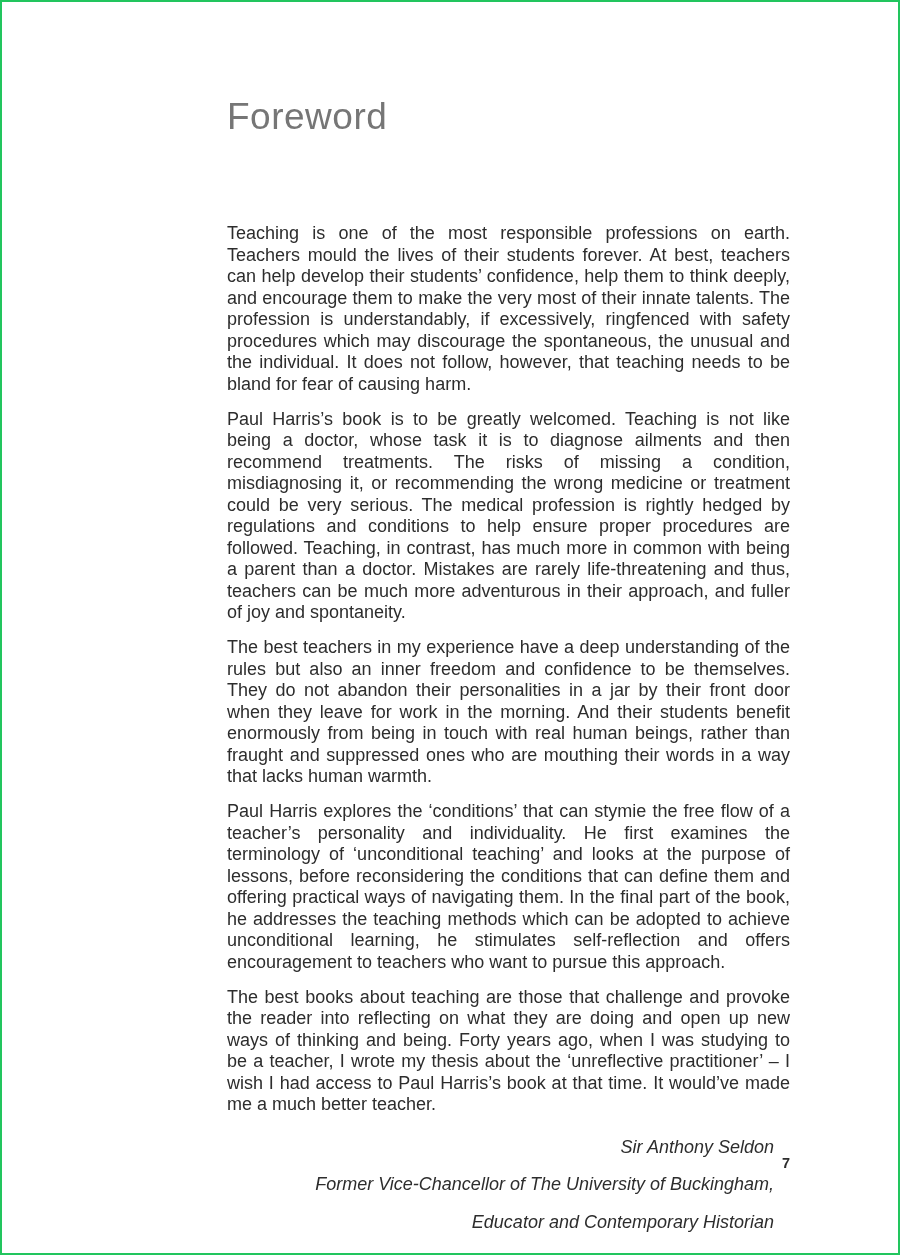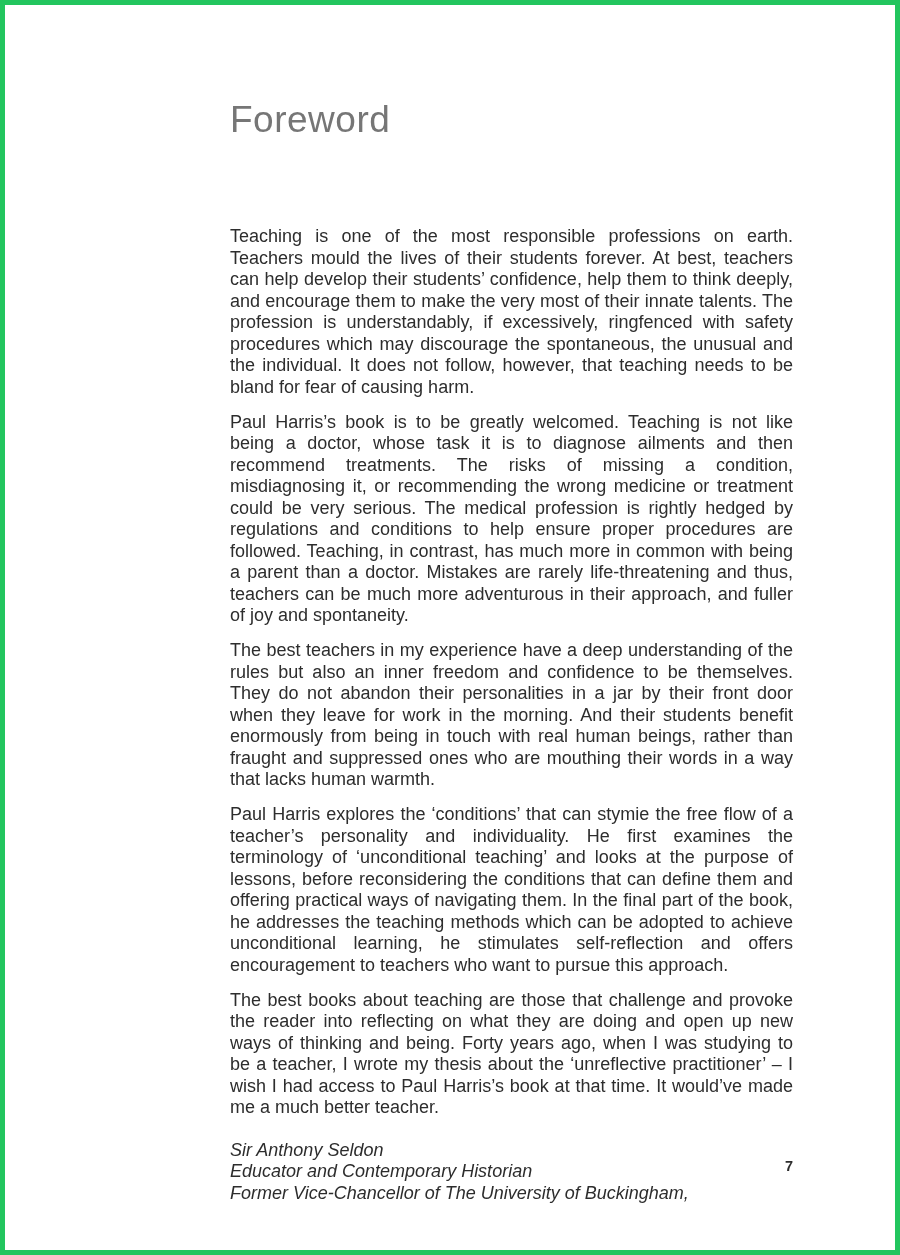--- a/index.html
+++ b/index.html
@@ -6,21 +6,21 @@
     margin: 0;
     padding: 0;
     background: #f4f4f4;
   }
   .page {
     position: relative;
     width: 900px;
     height: 1255px;
     margin: 0 auto;
     background: #ffffff;
-    border: 5px solid #22c55e;
+    border: 2px solid #22c55e;
     box-sizing: border-box;
     font-family: "Liberation Sans", sans-serif;
     overflow: hidden;
   }
   .title {
     position: absolute;
     left: 225px;
     top: 94px;
     margin: 0;
     font-size: 37px;
@@ -39,22 +39,22 @@
   }
   .body-text p {
     margin: 0 0 13.5px 0;
     text-align: justify;
   }
   .signature {
     margin-top: 21px;
     font-style: italic;
   }
   .signature p {
-    margin: 0;
-    text-align: left;
+    margin: 16px;
+    text-align: right;
   }
   .page-number {
     position: absolute;
     left: 225px;
     top: 1153px;
     width: 563px;
     text-align: right;
     font-size: 14.5px;
     font-weight: 700;
     color: #2d2d2d;
@@ -69,20 +69,20 @@
 
   <div class="body-text">
     <p>Teaching is one of the most responsible professions on earth. Teachers mould the lives of their students forever. At best, teachers can help develop their students’ confidence, help them to think deeply, and encourage them to make the very most of their innate talents. The profession is understandably, if excessively, ringfenced with safety procedures which may discourage the spontaneous, the unusual and the individual. It does not follow, however, that teaching needs to be bland for fear of causing harm.</p>
     <p>Paul Harris’s book is to be greatly welcomed. Teaching is not like being a doctor, whose task it is to diagnose ailments and then recommend treatments. The risks of missing a condition, misdiagnosing it, or recommending the wrong medicine or treatment could be very serious. The medical profession is rightly hedged by regulations and conditions to help ensure proper procedures are followed. Teaching, in contrast, has much more in common with being a parent than a doctor. Mistakes are rarely life-threatening and thus, teachers can be much more adventurous in their approach, and fuller of joy and spontaneity.</p>
     <p>The best teachers in my experience have a deep understanding of the rules but also an inner freedom and confidence to be themselves. They do not abandon their personalities in a jar by their front door when they leave for work in the morning. And their students benefit enormously from being in touch with real human beings, rather than fraught and suppressed ones who are mouthing their words in a way that lacks human warmth.</p>
     <p>Paul Harris explores the ‘conditions’ that can stymie the free flow of a teacher’s personality and individuality. He first examines the terminology of ‘unconditional teaching’ and looks at the purpose of lessons, before reconsidering the conditions that can define them and offering practical ways of navigating them. In the final part of the book, he addresses the teaching methods which can be adopted to achieve unconditional learning, he stimulates self-reflection and offers encouragement to teachers who want to pursue this approach.</p>
     <p>The best books about teaching are those that challenge and provoke the reader into reflecting on what they are doing and open up new ways of thinking and being. Forty years ago, when I was studying to be a teacher, I wrote my thesis about the ‘unreflective practitioner’ – I wish I had access to Paul Harris’s book at that time. It would’ve made me a much better teacher.</p>
 
     <div class="signature">
       <p>Sir Anthony Seldon</p>
+      <p>Former Vice-Chancellor of The University of Buckingham,</p>
       <p>Educator and Contemporary Historian</p>
-      <p>Former Vice-Chancellor of The University of Buckingham,</p>
     </div>
   </div>
 
   <div class="page-number">7</div>
 
 </div>
 
 </body></html>

